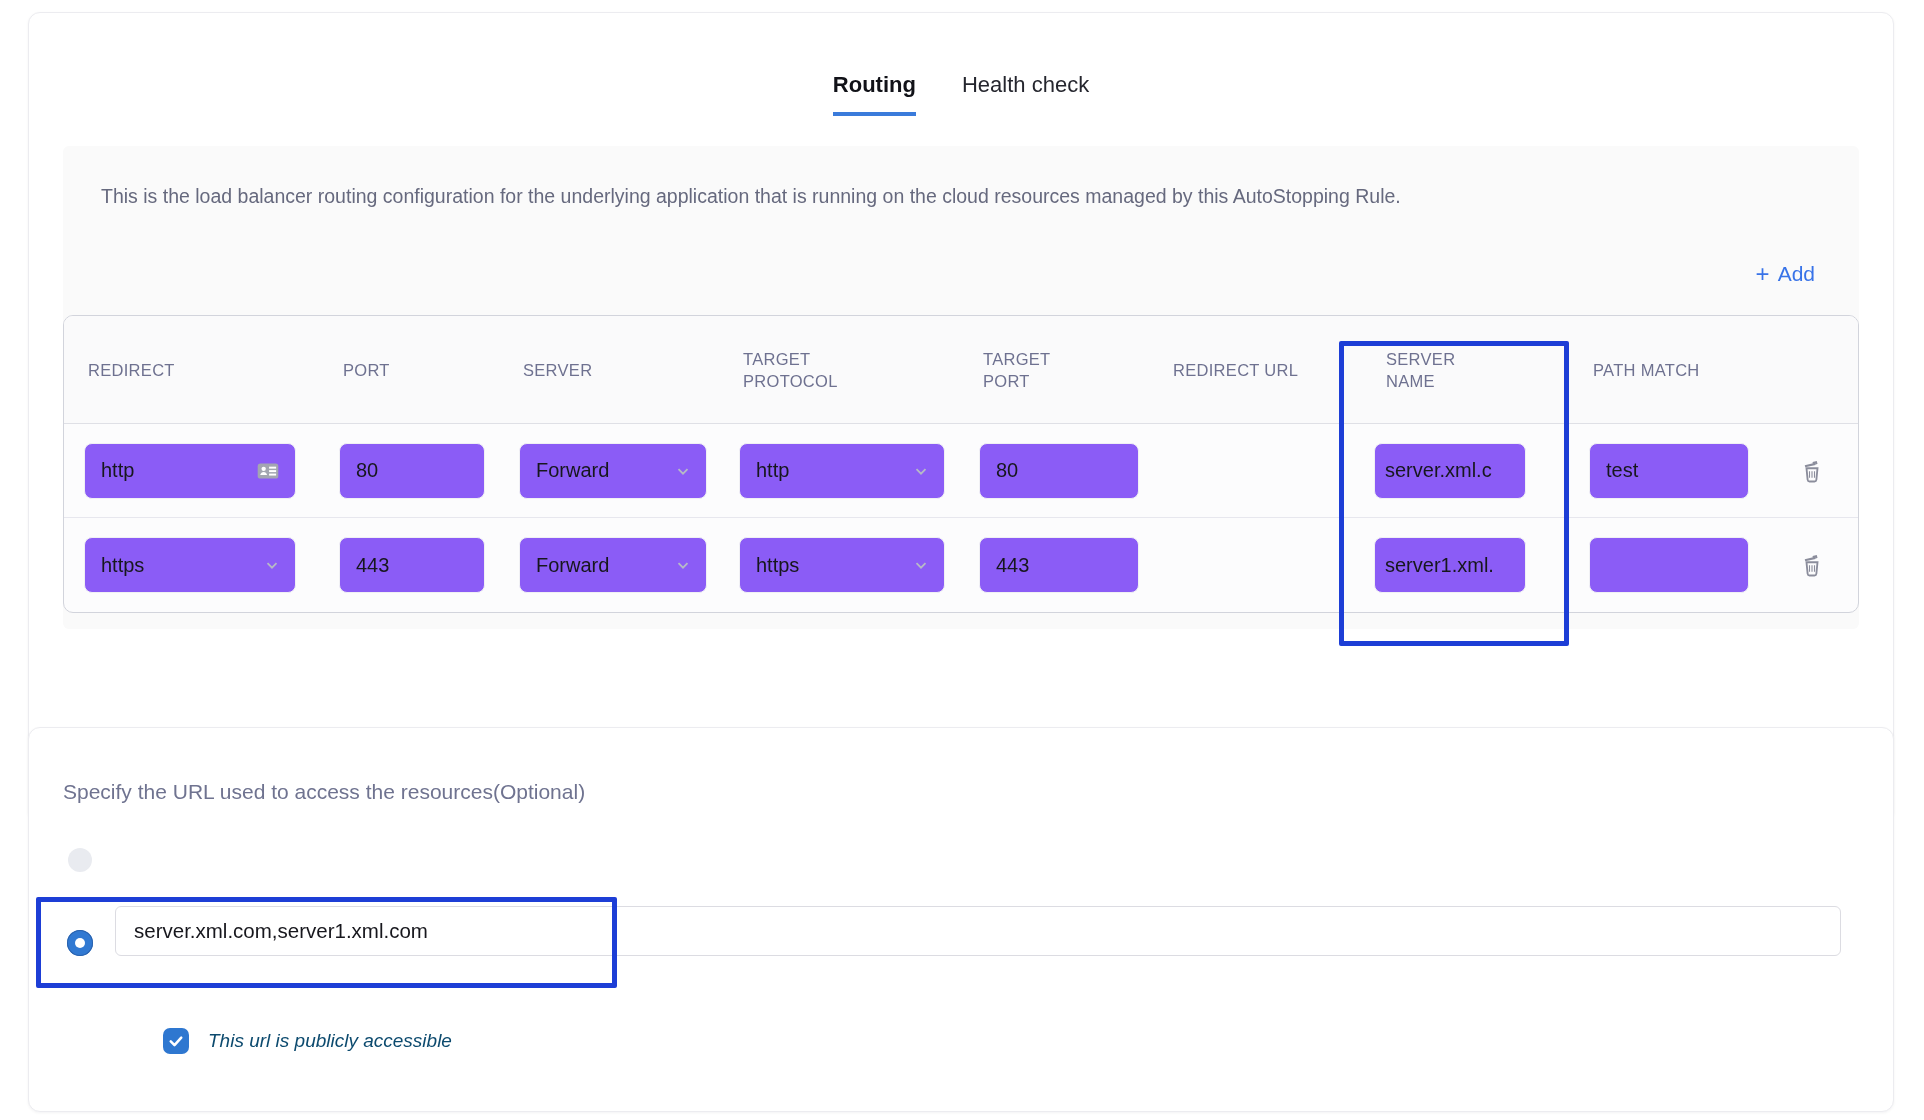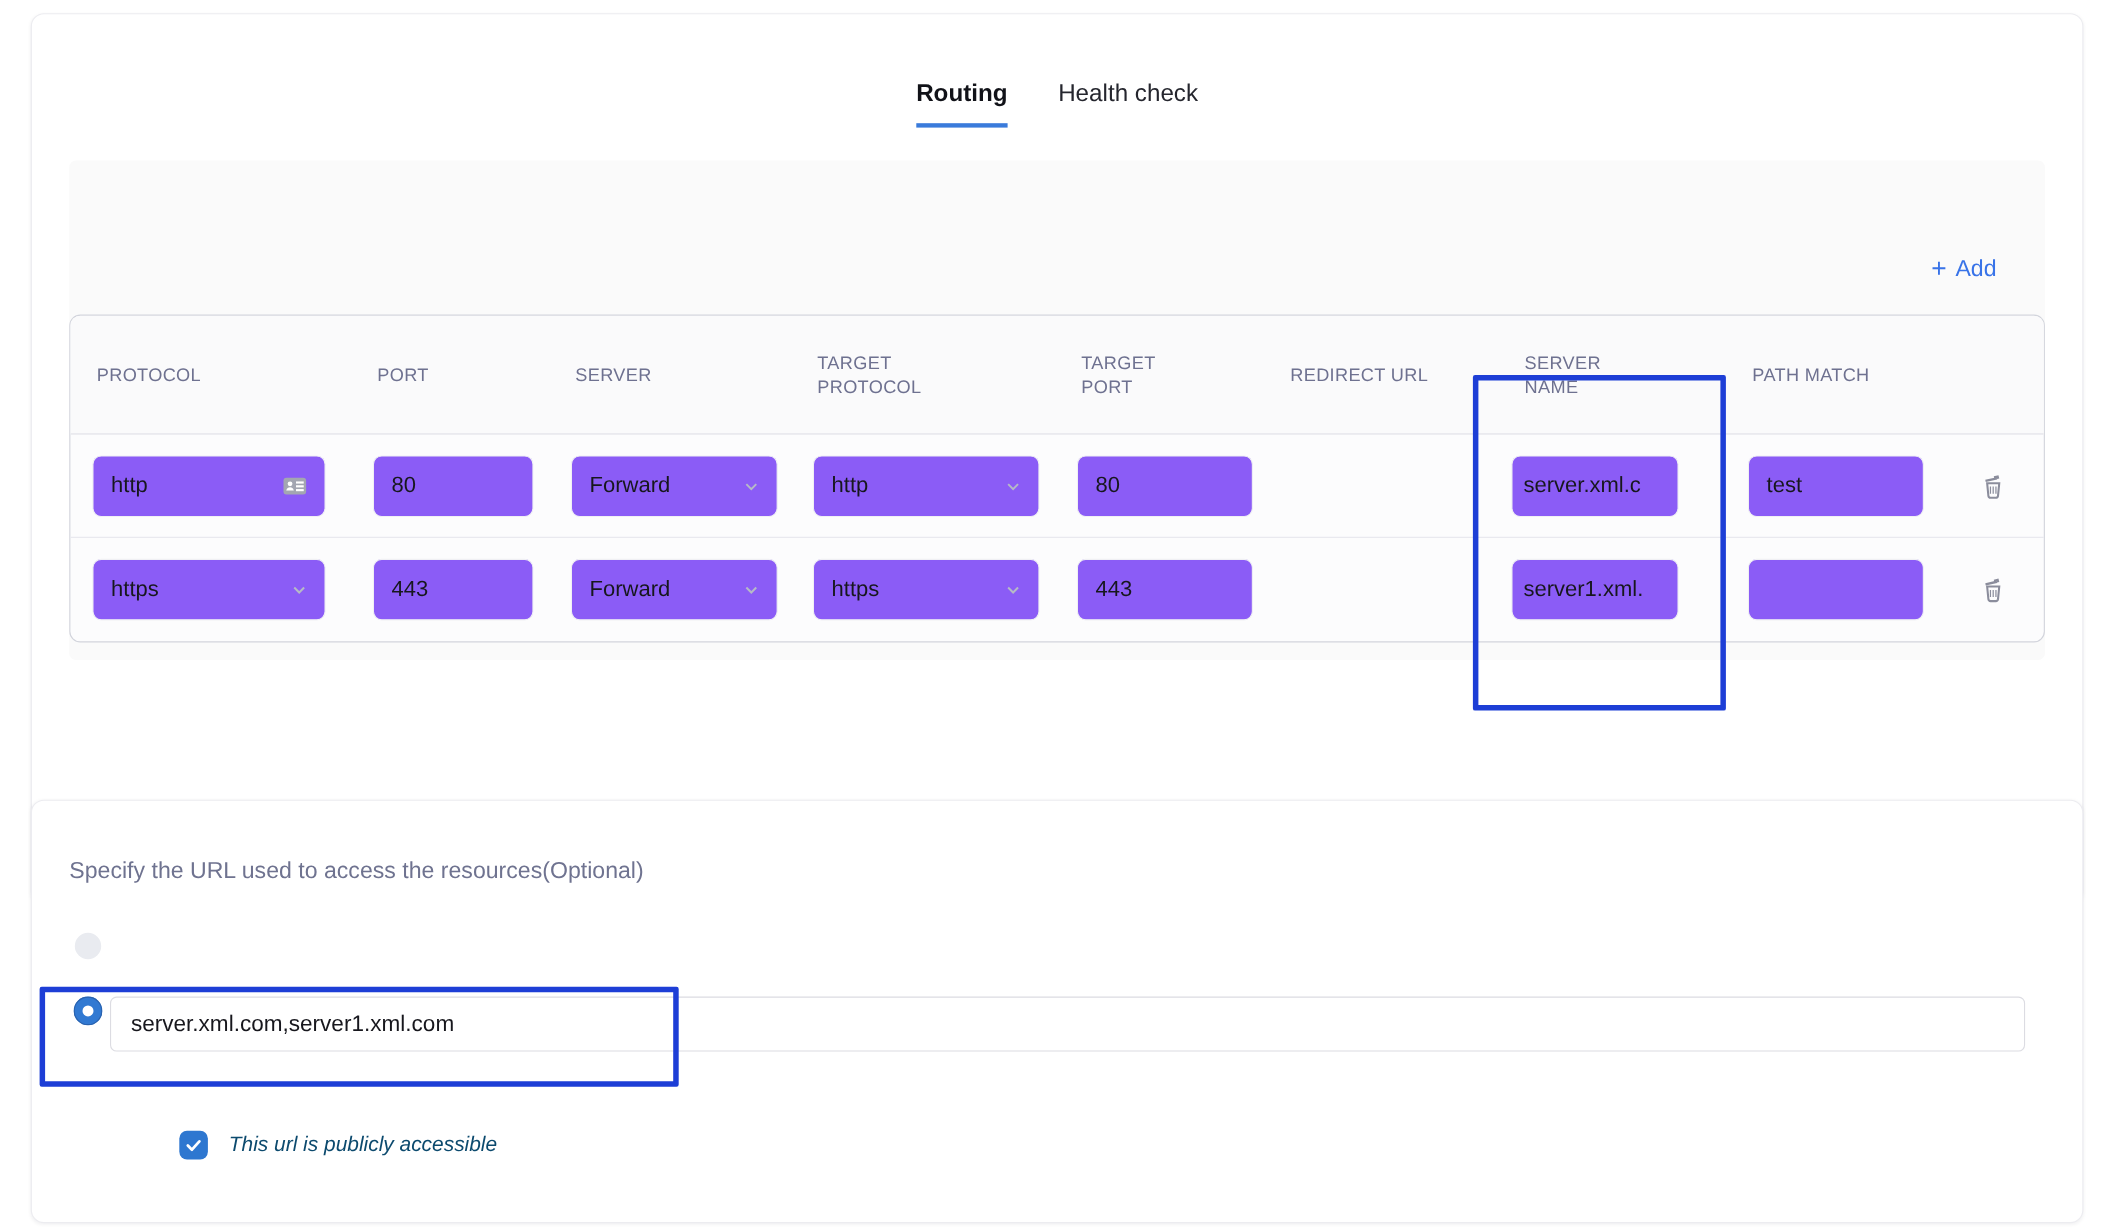--- a/index.html
+++ b/index.html
@@ -43,21 +43,21 @@
   .w-server { width:152px; margin-left:10px; padding:0 8px 0 10px; }
   .w-path { width:160px; }
   .chev { color:#b6bac6; display:flex; }
   .trash-btn { background:none; border:none; cursor:pointer; margin-left:38px; display:flex; }
 
   
   .url-heading { font-size:21px; color:#6f7390; }
   .opt-row1 { display:flex; align-items:center; gap:27px; margin-top:44px; margin-left:5px; }
   .radio-off { width:24px; height:24px; border-radius:50%; background:#e9ebf0; flex:none; cursor:pointer; }
   .opt-label { font-size:19px; color:#26262e; }
-  .opt-row2 { display:flex; align-items:flex-start; gap:7px; margin-top:34px; margin-left:4px; }
+  .opt-row2 { display:flex; align-items:flex-end; gap:22px; margin-top:34px; margin-left:4px; }
   .radio-on { width:26px; height:26px; border-radius:50%; background:#3179d2; flex:none; position:relative;
     box-shadow:inset 0 0 0 1px #2a62ad; cursor:pointer; }
   .radio-on::after { content:""; position:absolute; left:8px; top:8px; width:10px; height:10px;
     border-radius:50%; background:#ffffff; }
   .url-input { flex:1; height:50px; border:1px solid #dcdce2; border-radius:6px;
     padding:0 18px; font-size:20.5px; color:#17171d; background:#fff;
     font-family:"Liberation Sans","DejaVu Sans",sans-serif; outline:none; }
   .check-row { display:flex; align-items:center; gap:19px; margin-top:72px; margin-left:100px; }
   .checkbox { width:26px; height:26px; border-radius:7px; background:#2e77d0; flex:none;
     display:flex; align-items:center; justify-content:center; cursor:pointer; }
@@ -73,32 +73,33 @@
 <body>
 
 <div class="card" id="routing-card">
 
   <div class="tabs">
     <div class="tab active">Routing</div>
     <div class="tab">Health check</div>
   </div>
 
   <div class="panel">
+    <p class="panel-desc">This is the load balancer routing configuration for the underlying application that is running on the cloud resources managed by this AutoStopping Rule.</p>
 
     <div class="add-row">
       <div class="add-link">
         <span class="plus">+</span>
         <span>Add</span>
       </div>
     </div>
 
     <div class="lb-table">
 
       <div class="t-row t-head">
-        <div class="th">PROTOCOL</div>
+        <div class="th">REDIRECT</div>
         <div class="th">PORT</div>
         <div class="th">SERVER</div>
         <div class="th" style="max-width:150px;">TARGET PROTOCOL</div>
         <div class="th" style="max-width:120px;">TARGET PORT</div>
         <div class="th">REDIRECT URL</div>
         <div class="th" style="max-width:130px; padding-left:42px;">SERVER NAME</div>
         <div class="th">PATH MATCH</div>
         <div class="th"></div>
       </div>
 

